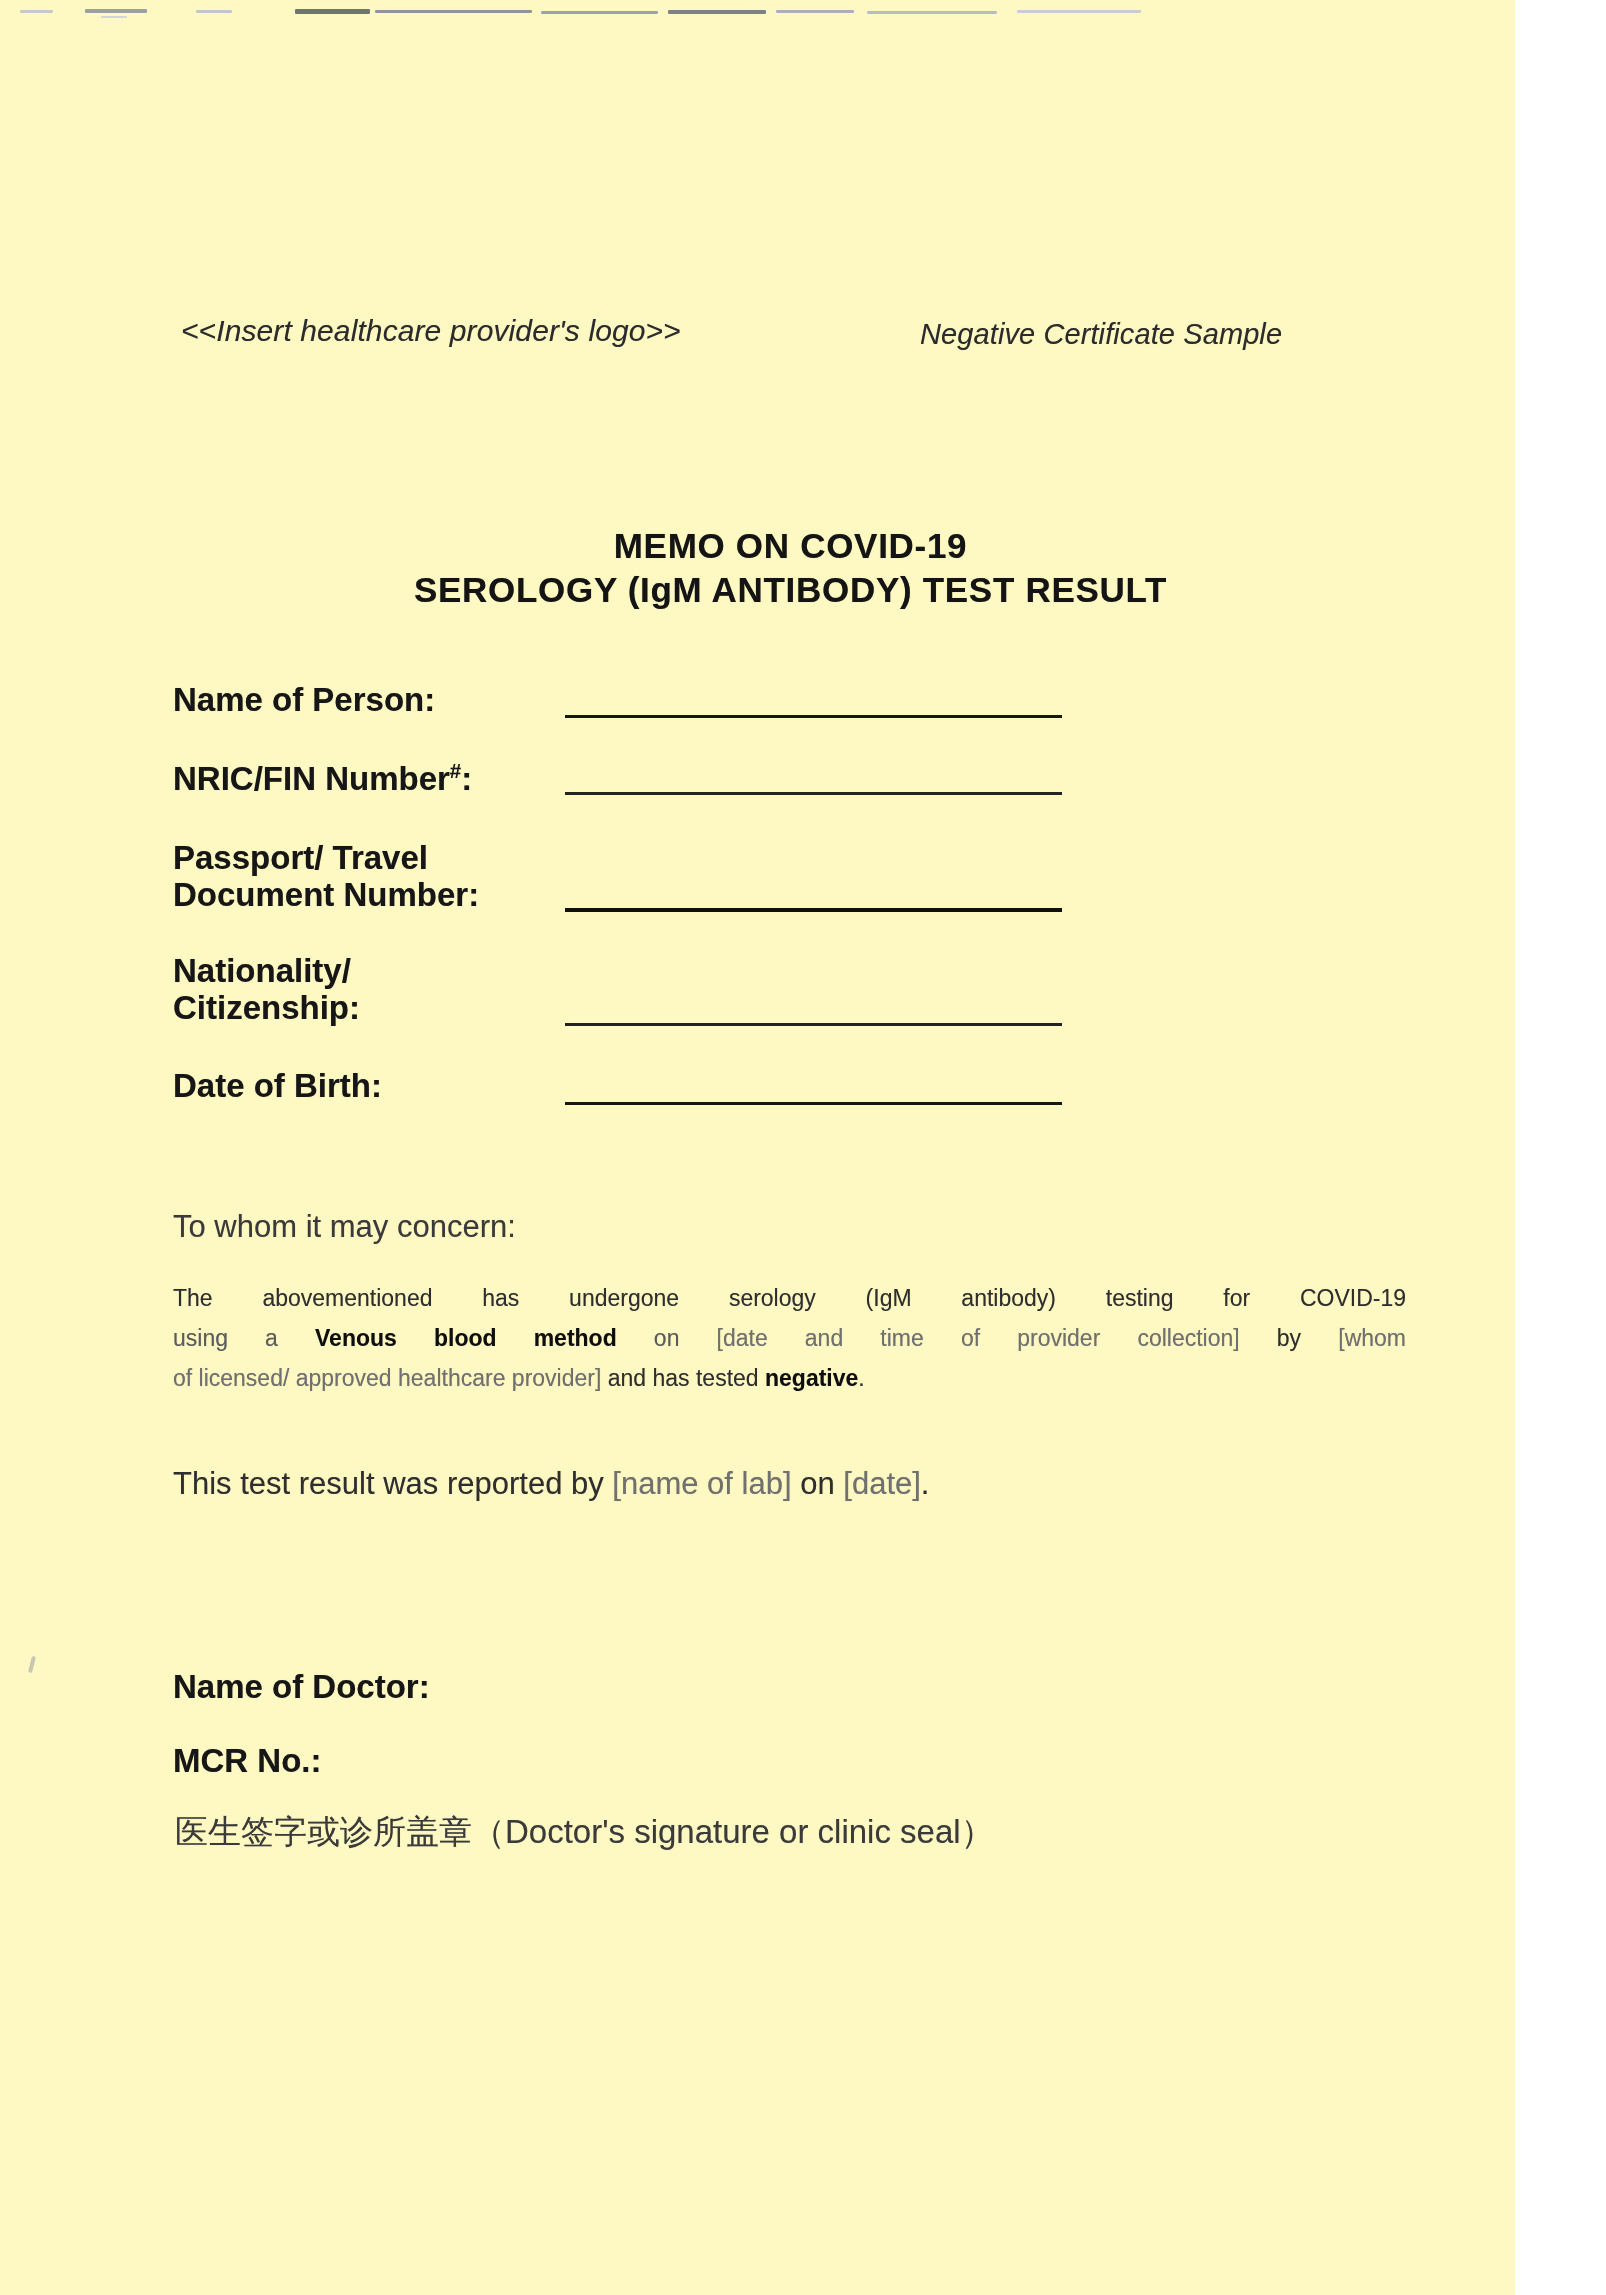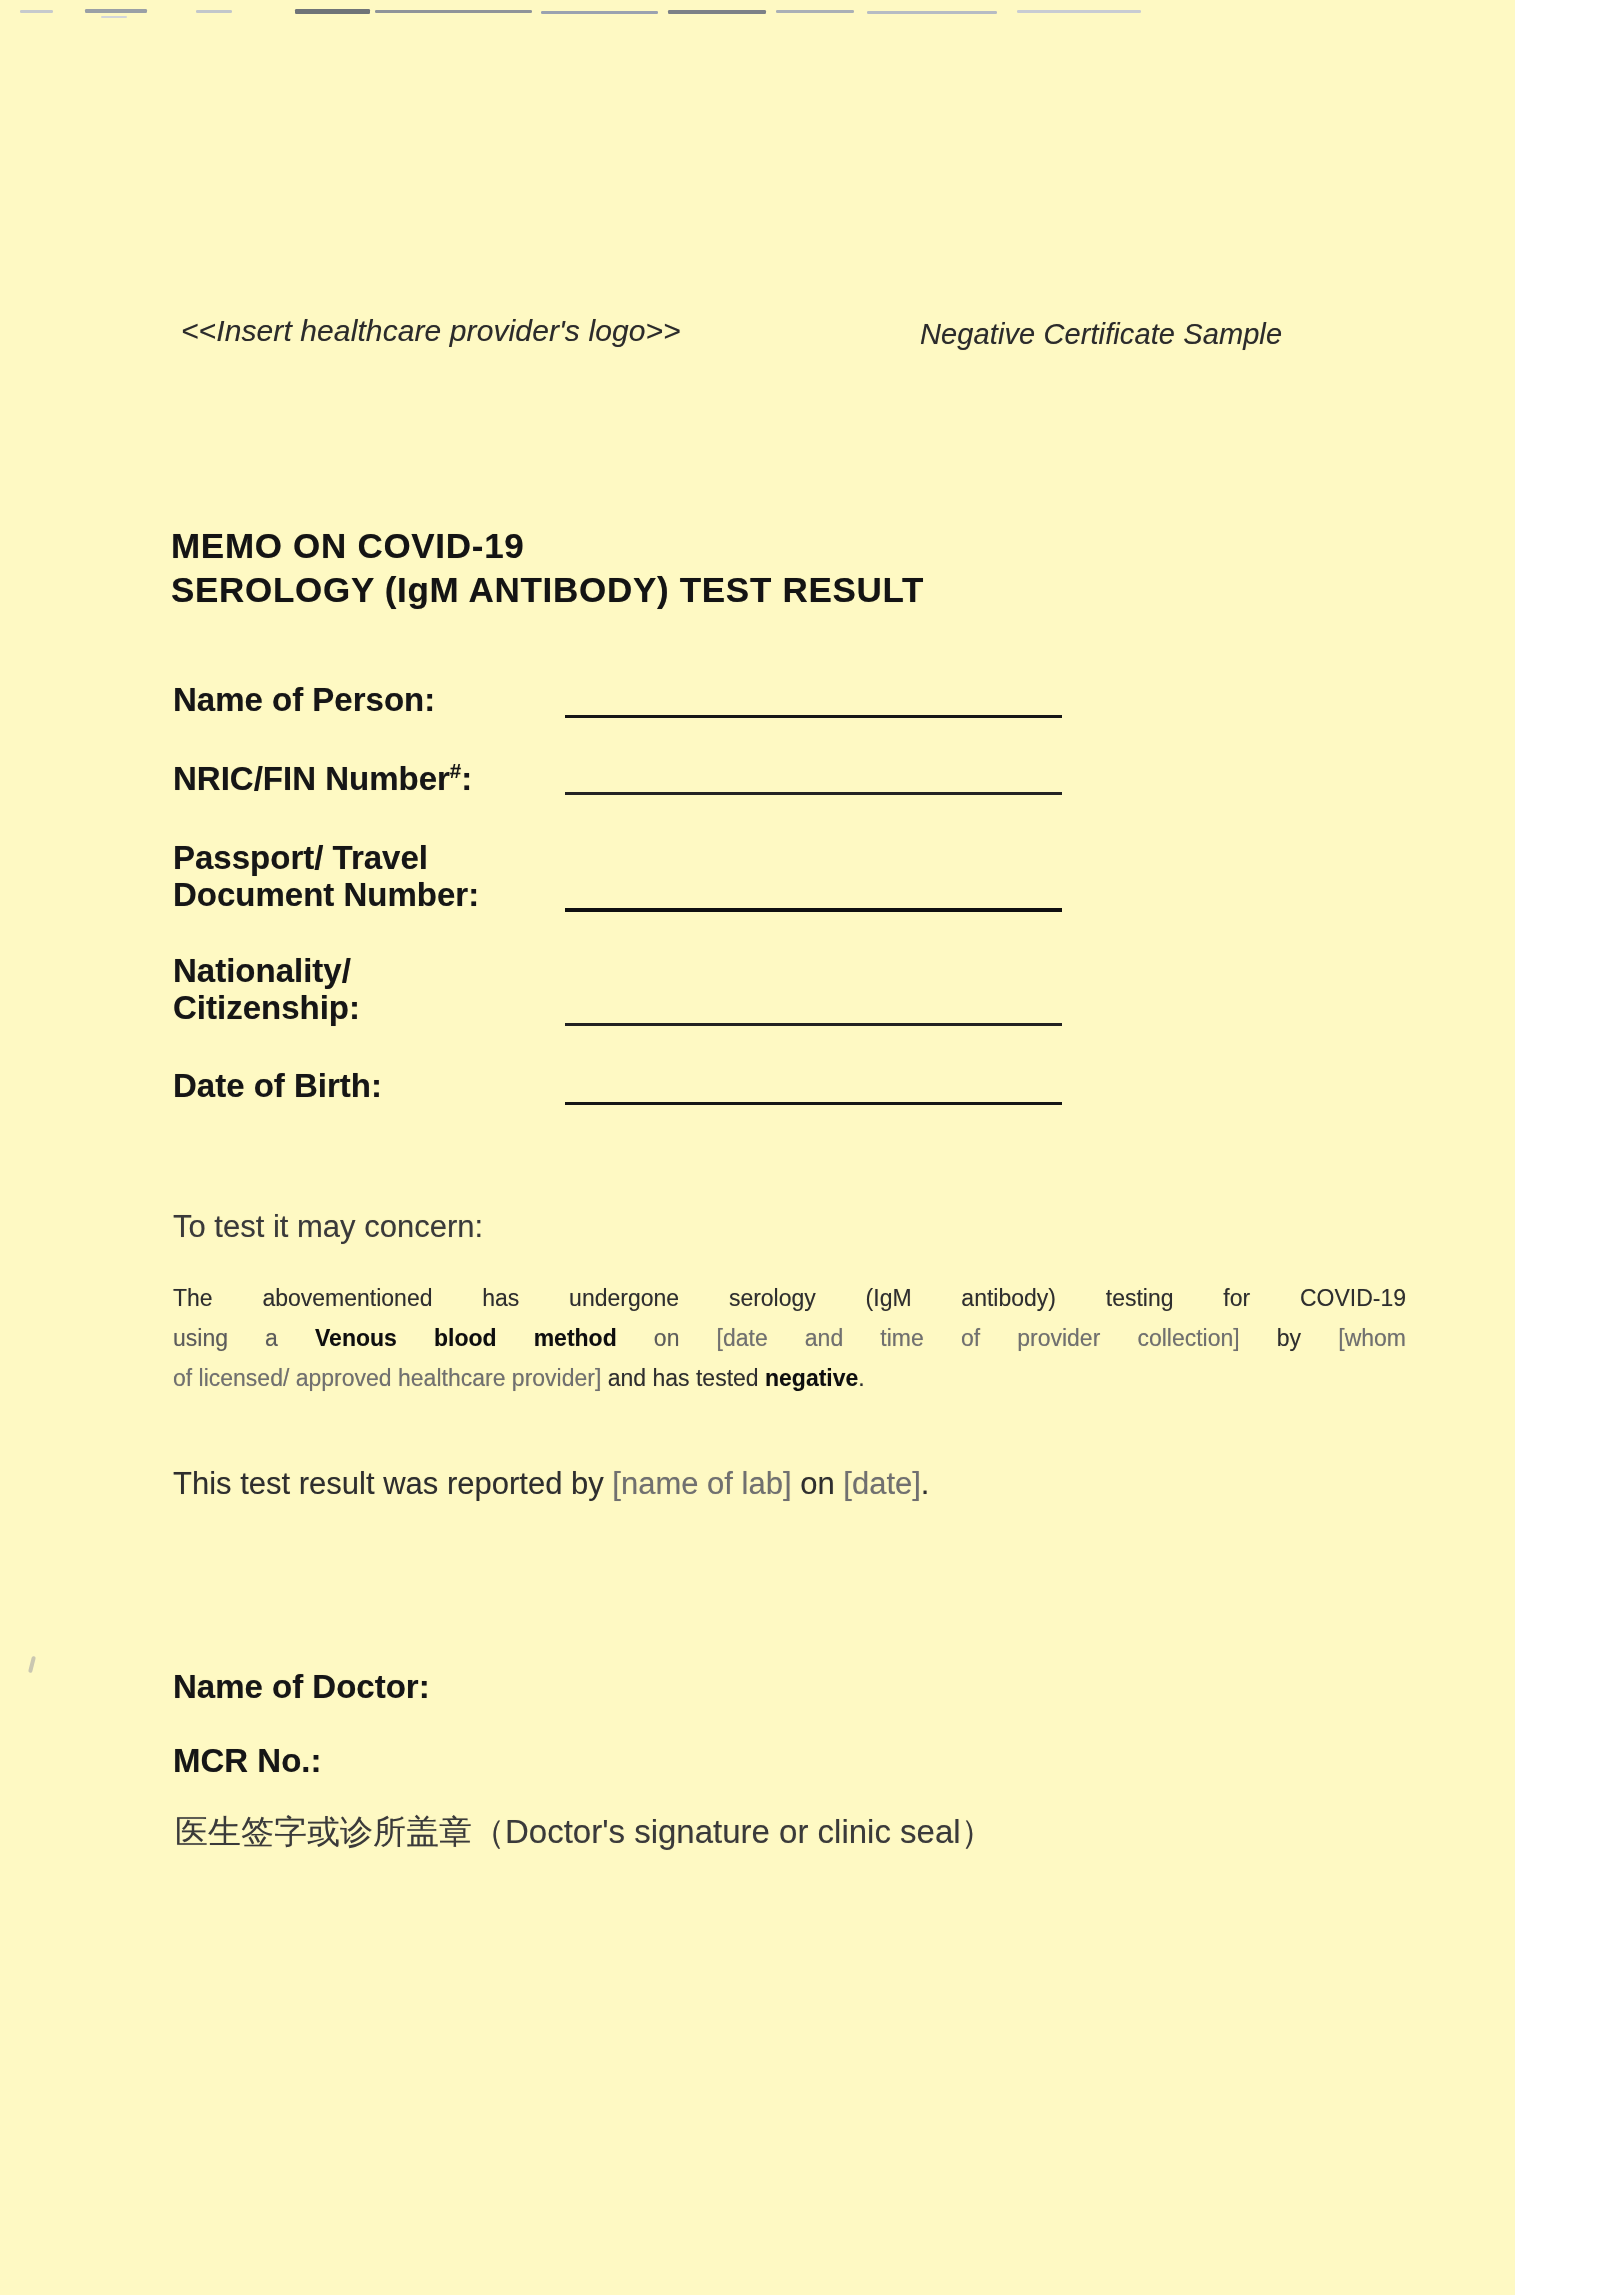--- a/index.html
+++ b/index.html
@@ -27,21 +27,21 @@
     font-size: 30px;
     color: #2b2b2b;
     letter-spacing: 0.1px;
   }
   
   #title-block {
     position: absolute;
     left: 171px;
     top: 524px;
     width: 1239px;
-    text-align: left;
+    text-align: center;
     font-weight: 700;
     font-size: 35px;
     line-height: 44px;
     letter-spacing: 0.7px;
     color: #141414;
     text-shadow: 0 0 0.7px rgba(20,20,20,0.45);
   }
   
   .field-label {
     position: absolute;
@@ -175,21 +175,21 @@
   <div class="field-label" style="top:876px;">Document Number:</div>
   <div class="blank-line" style="top:908px;height:3.9px;background:#101010;"></div>
 
   <div class="field-label" style="top:952px;">Nationality/</div>
   <div class="field-label" style="top:989px;">Citizenship:</div>
   <div class="blank-line" style="top:1023px;height:2.6px;background:#222222;"></div>
 
   <div class="field-label" style="top:1067px;">Date of Birth:</div>
   <div class="blank-line" style="top:1102px;height:3.3px;"></div>
 
-  <div class="txt body-txt" style="left:173px;top:1209px;color:#3a3a3a;">To test it may concern:</div>
+  <div class="txt body-txt" style="left:173px;top:1209px;color:#3a3a3a;">To whom it may concern:</div>
 
   <div id="paragraph">
     <div class="para-line just"><span class="seg-n">The abovementioned has undergone serology (IgM antibody) testing for COVID-19</span></div>
     <div class="para-line just"><span class="seg-l">using a </span><span class="seg-b">Venous blood method</span><span class="seg-l"> on </span><span class="seg-ph">[date and time of provider collection]</span><span class="seg-n"> by </span><span class="seg-ph">[whom</span></div>
     <div class="para-line"><span class="seg-ph">of licensed/ approved healthcare provider]</span><span class="seg-n"> and has tested </span><span class="seg-b">negative</span><span class="seg-n">.</span></div>
   </div>
 
   <div class="txt body-txt" style="left:173px;top:1466px;"><span class="seg-n">This test result was reported by </span><span class="seg-ph">[name of lab]</span><span class="seg-n"> on </span><span class="seg-ph">[date]</span><span class="seg-n">.</span></div>
 
   <div class="footer-label" style="top:1668px;">Name of Doctor:</div>

